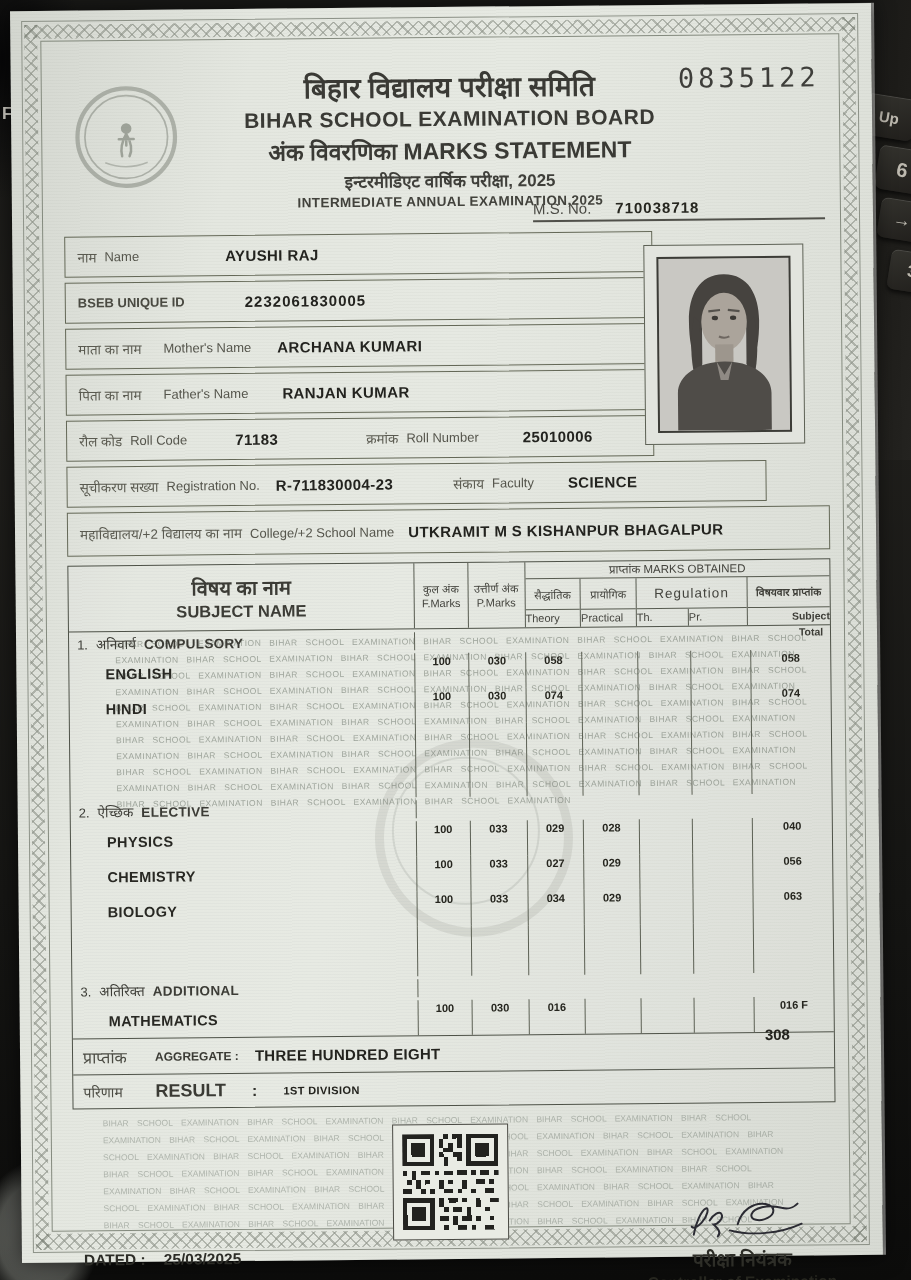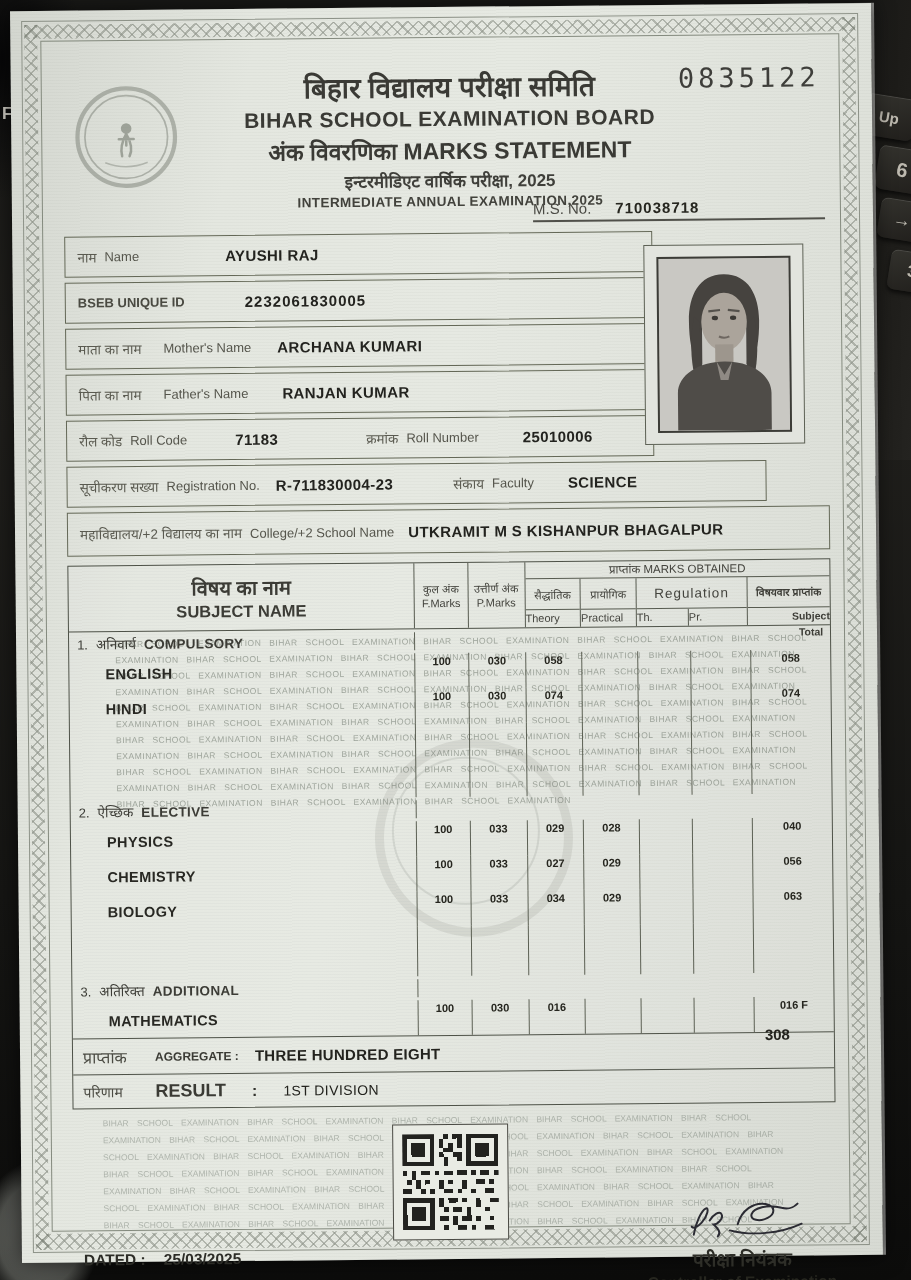--- a/index.html
+++ b/index.html
@@ -132,21 +132,21 @@
   .agg-row { border-top:1.5px solid #4e5248; min-height:36px; display:flex; align-items:center;
     padding:2px 10px; position:relative; z-index:1; }
   .agg-row .hi { font-size:16px; color:#4a4a42; width:72px; }
   .agg-row .en { font-size:12px; font-weight:bold; color:#3a3a34; }
   .agg-row .words { font-weight:bold; font-size:15px; color:#23231e; margin-left:16px; letter-spacing:.3px; }
   .agg-num { position:absolute; right:44px; top:-7px; font-weight:bold; font-size:15px; color:#23231e; }
   .res-row { border-top:1.5px solid #4e5248; min-height:34px; display:flex; align-items:center; padding:2px 10px; }
   .res-row .hi { font-size:14px; color:#4a4a42; width:72px; }
   .res-row .en { font-size:18px; font-weight:bold; color:#3a3a34; }
   .res-row .colon { margin:0 26px; font-weight:bold; }
-  .res-row .val { font-weight:normal; font-size:14px; color:#23231e; letter-spacing:.4px; }
+  .res-row .val { font-weight:bold; font-size:11px; color:#23231e; letter-spacing:.4px; }
 
   
   .footer { position:relative; height:188px; margin-top:6px; }
   .wm2 { position:absolute; left:30px; right:40px; top:0; height:120px; overflow:hidden; z-index:0;
     font-size:8.5px; line-height:17px; color:rgba(88,98,86,.38); word-spacing:6px; pointer-events:none; }
   .dated { position:absolute; left:10px; bottom:34px; font-size:15.5px; font-weight:bold; color:#2c2c27;
     display:flex; gap:18px; z-index:1; }
   .qr-box { position:absolute; left:50%; top:12px; transform:translateX(-54%); width:116px; height:116px;
     border:1.5px solid #4a4a44; background:#e9ebe4; padding:9px; z-index:1; }
   .qr-box svg { width:100%; height:100%; }

